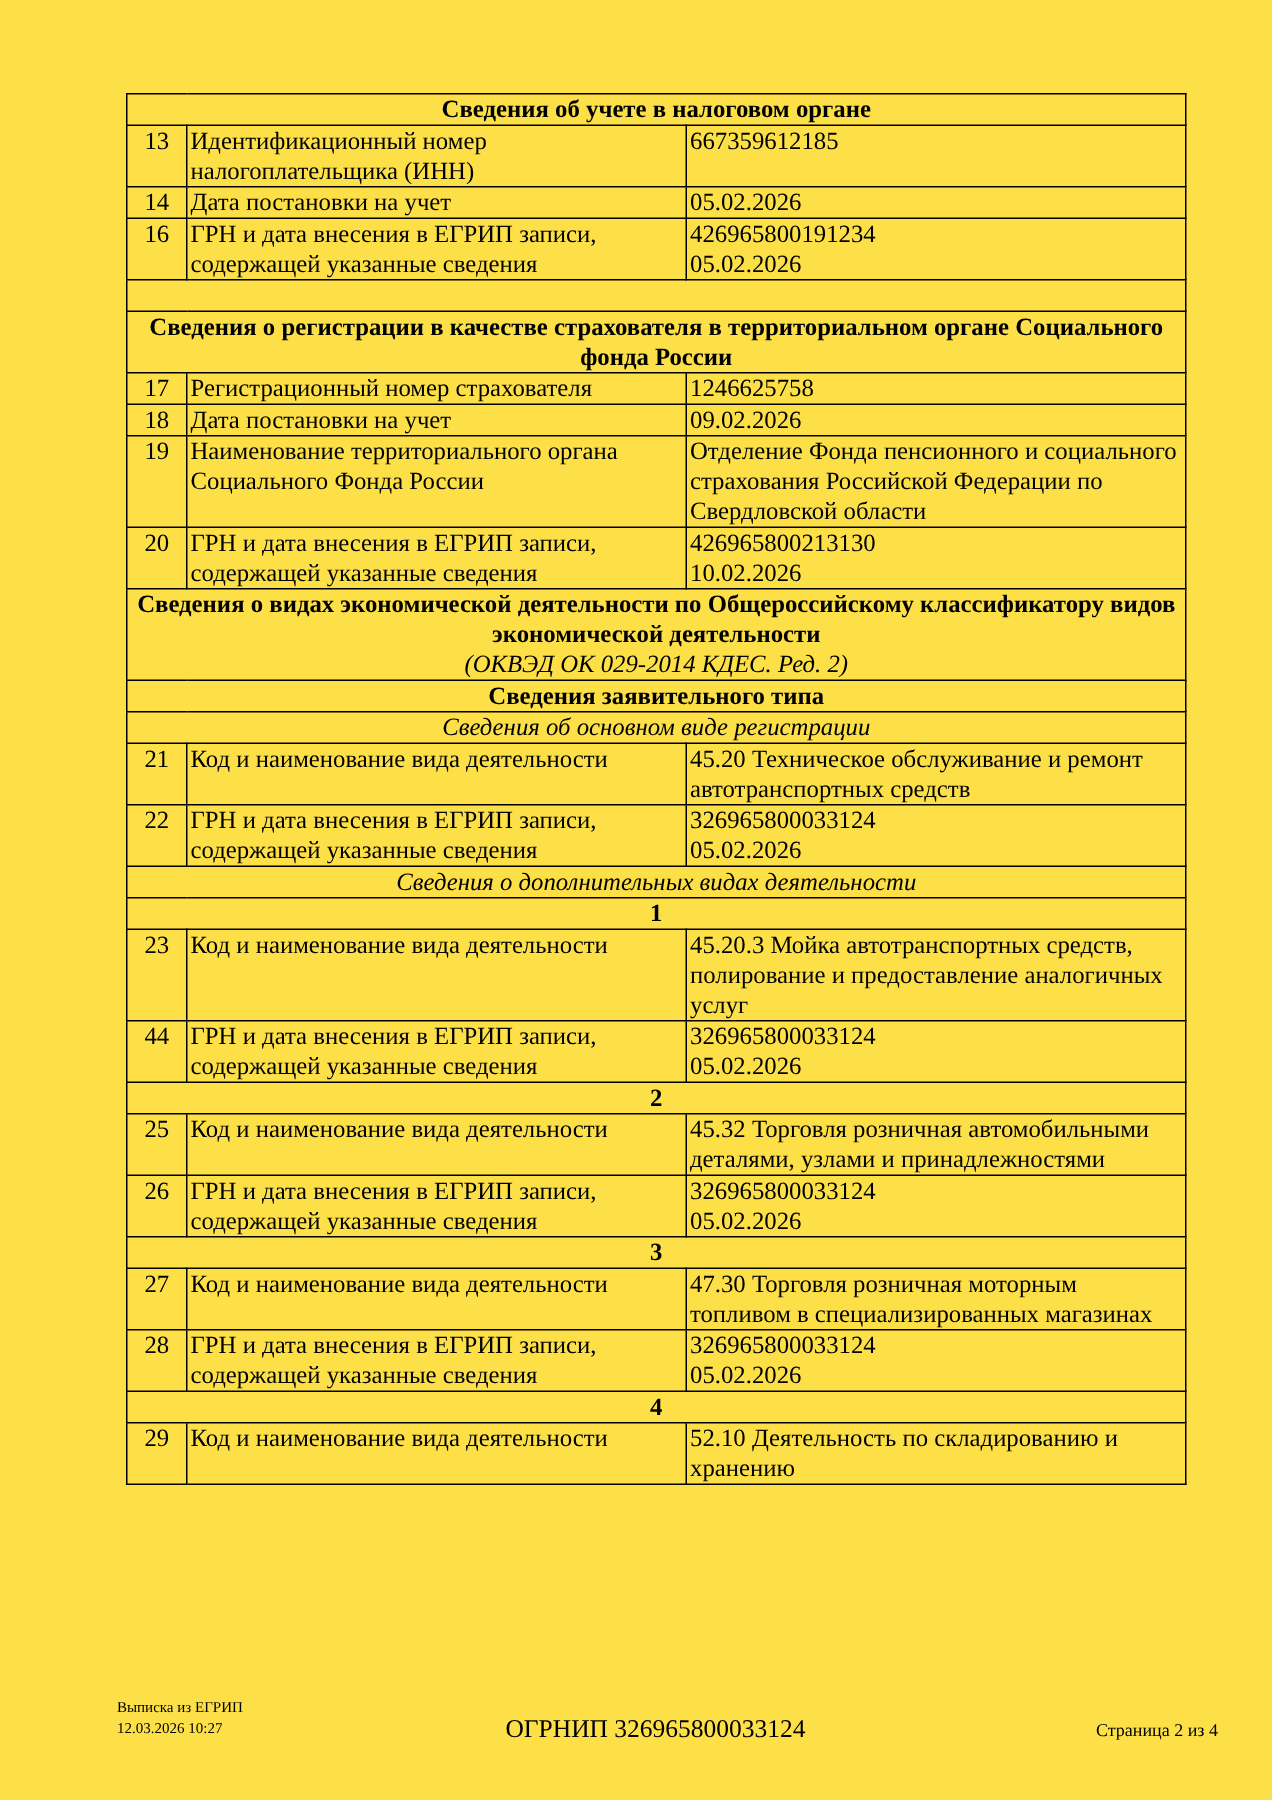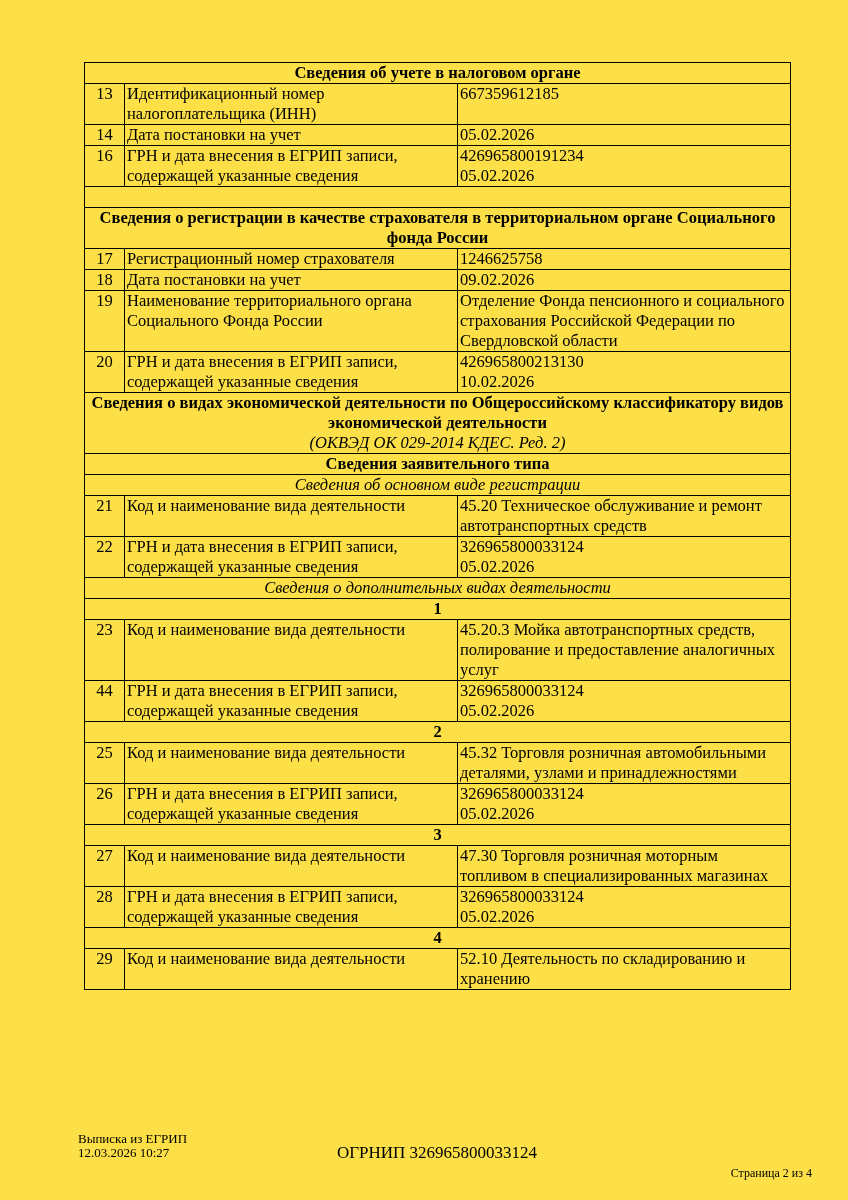--- a/index.html
+++ b/index.html
@@ -36,32 +36,32 @@
   td.value { padding-left: 3px; padding-right: 2px; }
   td.sec-header { text-align: center; }
   .hl-bold { font-weight: bold; }
   .hl-bold-italic { font-weight: normal; font-style: italic; }
   .hl-italic { font-style: italic; }
   td.group-num { text-align: center; font-weight: bold; }
   td.spacer { height: 21px; }
   .footer-left {
     position: absolute;
     left: 78px; top: 1132px;
-    font-size: 13px; line-height: 14px;
+    font-size: 10px; line-height: 14px;
   }
   .footer-center {
     position: absolute;
     left: 84px; top: 1146px; width: 706px;
     text-align: center;
     font-size: 17px; line-height: 14px;
   }
   .footer-right {
     position: absolute;
     right: 36px; top: 1146px;
-    font-size: 12px; line-height: 14px; margin-top: 20px;
+    font-size: 12px; line-height: 14px;
   }
 </style>
 </head>
 <body>
 
 <div class="page">
 
   <table class="egrip">
     <colgroup>
       <col style="width:40px">

